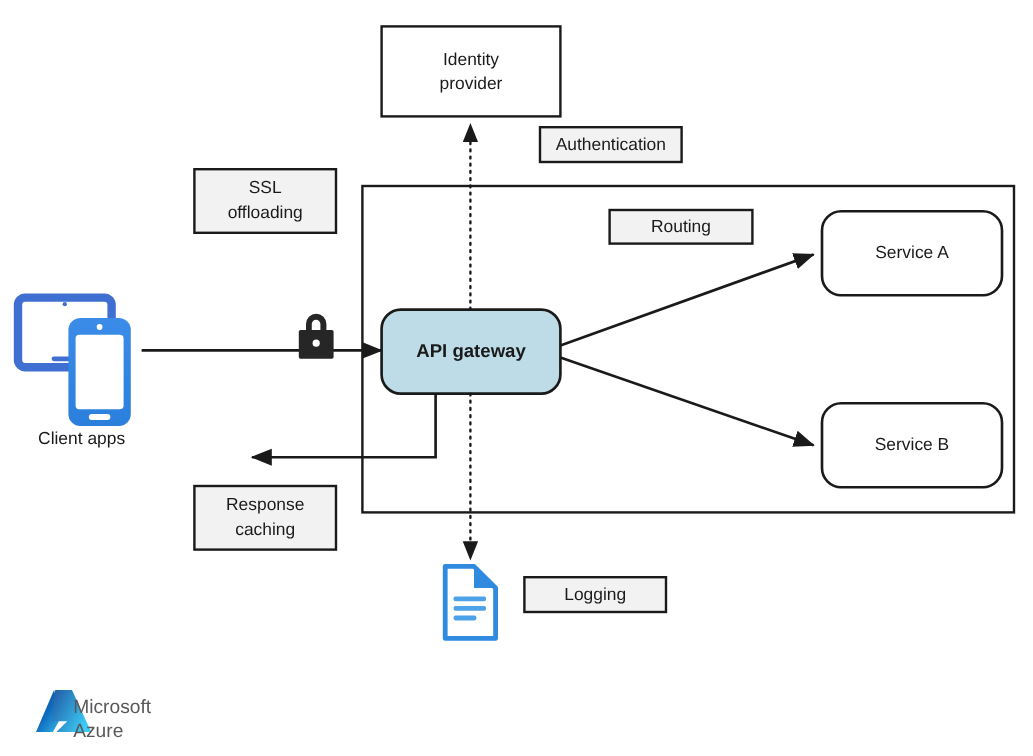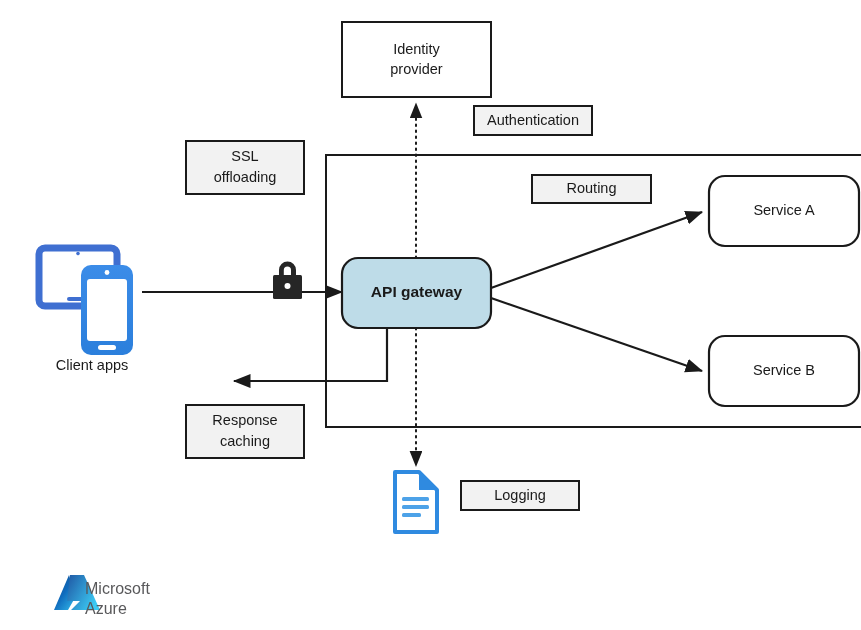--- a/index.html
+++ b/index.html
@@ -10,21 +10,20 @@
   body {
     width: 861px;
     height: 630px;
     font-family: "Liberation Sans", sans-serif;
     overflow: hidden;
   }
   #diagram-root {
     position: relative;
     width: 805px;
     height: 630px;
-    margin-left: 24px;
   }
   svg#canvas {
     position: absolute;
     top: 0;
     left: 0;
     width: 861px;
     height: 630px;
   }
   .node-text {
     font-family: "Liberation Sans", sans-serif;

